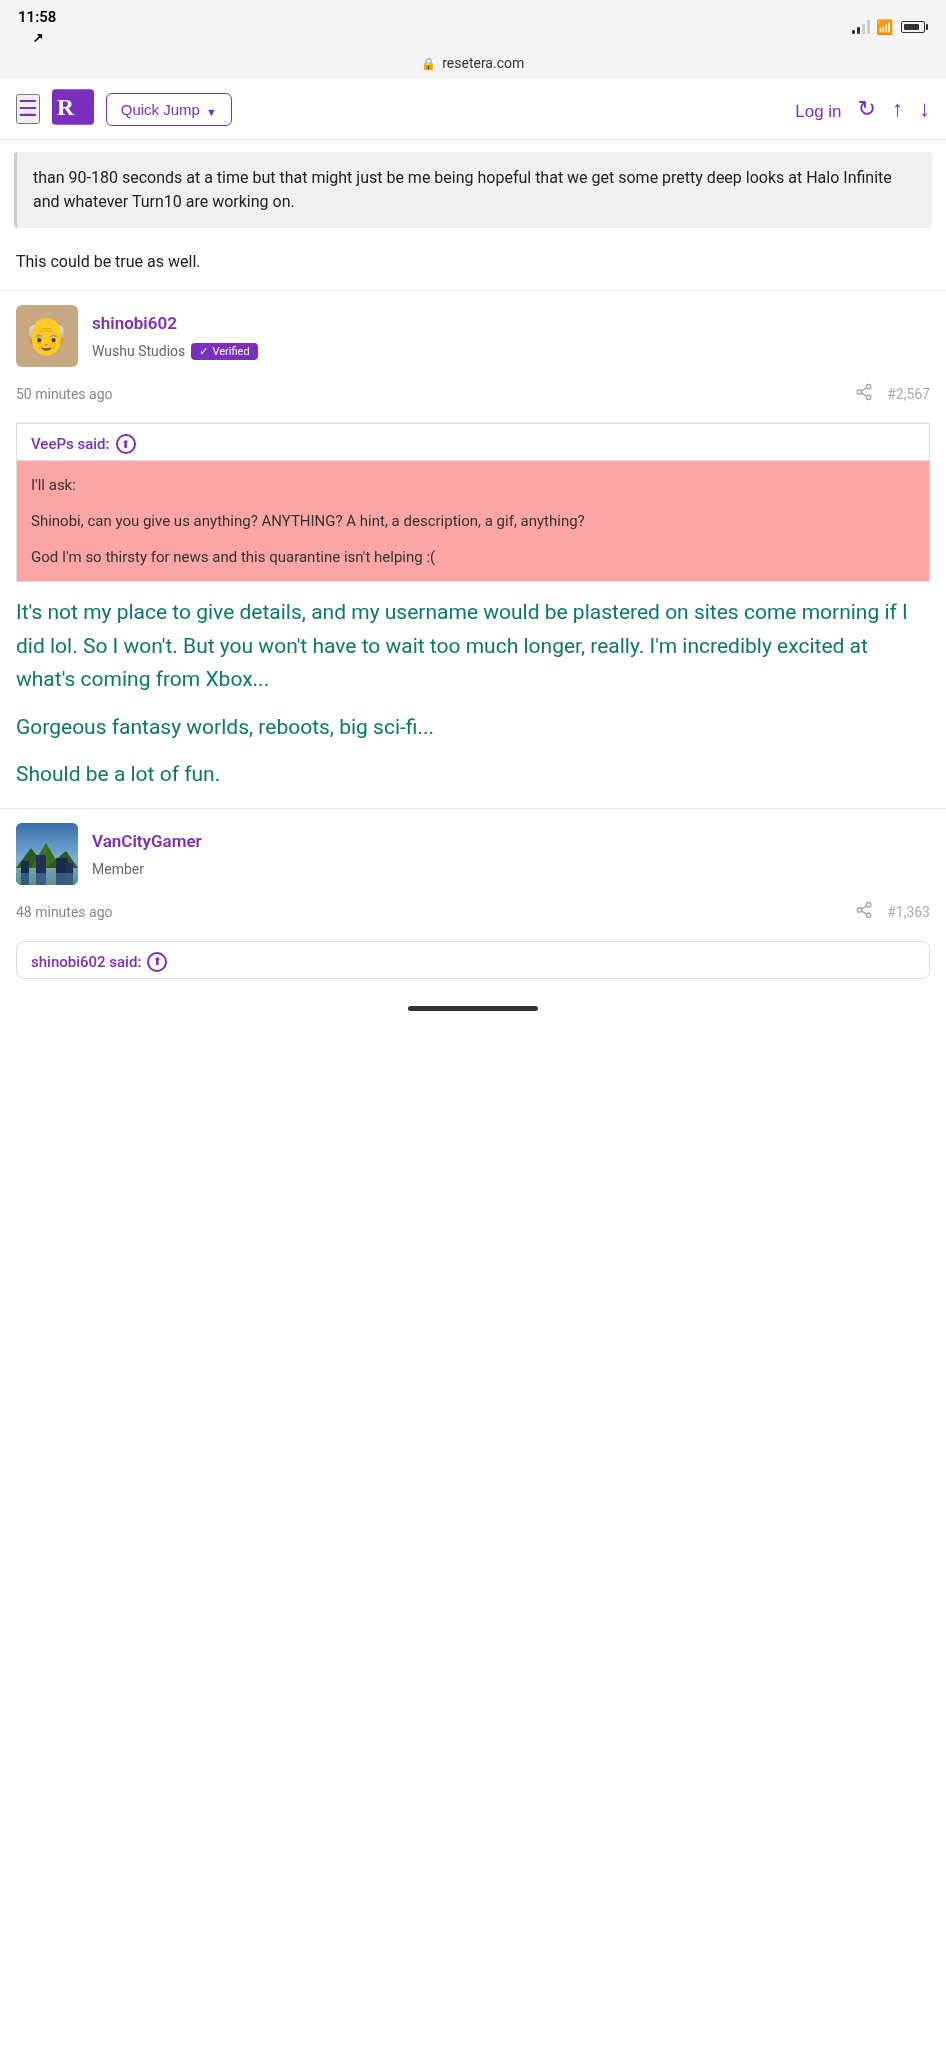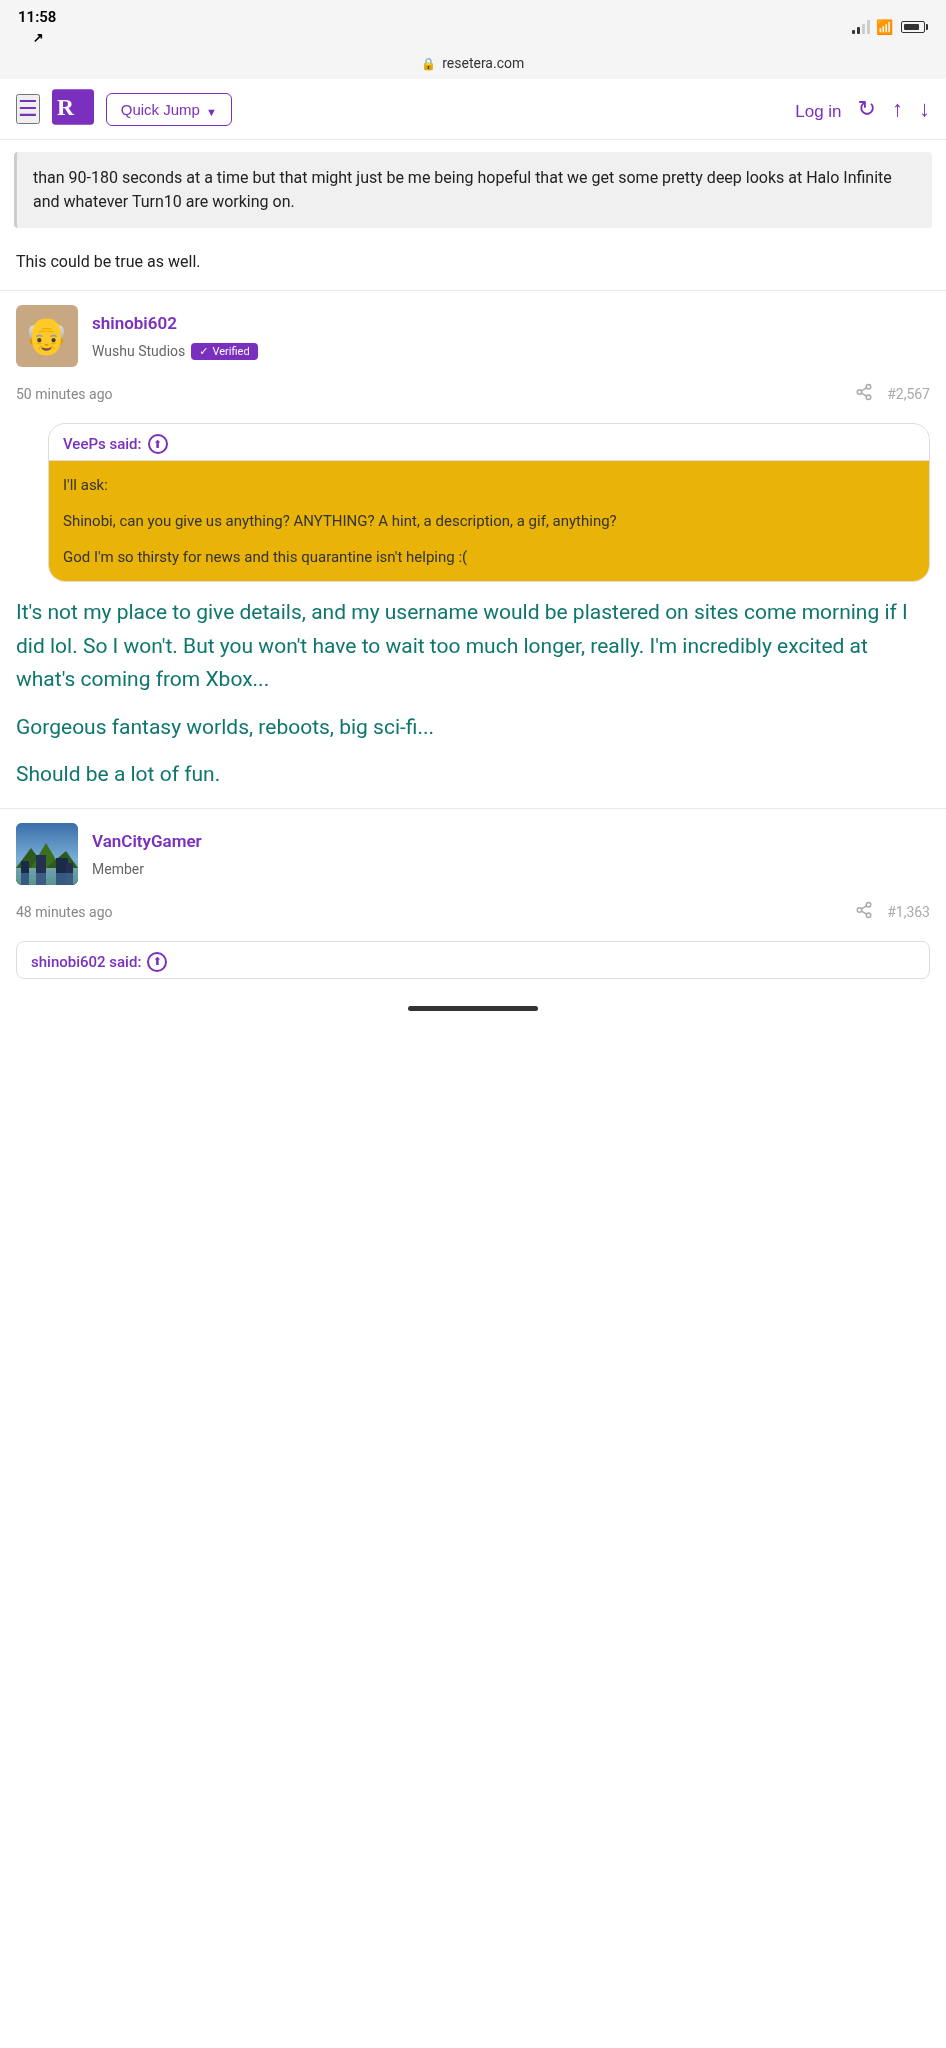--- a/index.html
+++ b/index.html
@@ -199,24 +199,23 @@
       font-size: 14px;
     }
 
     .post-body {
       padding: 8px 16px 16px;
     }
 
     
     .quote-block {
       border: 1.5px solid #ddd;
-      border-radius: 17px;
+      border-radius: 0;
       margin-bottom: 14px;
       overflow: hidden;
-      margin-left: 32px;
     }
     .quote-header {
       padding: 10px 14px 6px;
       font-size: 15px;
       color: #7b2fbe;
       font-weight: 500;
       display: flex;
       align-items: center;
       gap: 6px;
     }
@@ -225,21 +224,21 @@
       height: 20px;
       border: 2px solid #7b2fbe;
       border-radius: 50%;
       display: inline-flex;
       align-items: center;
       justify-content: center;
       font-size: 11px;
       color: #7b2fbe;
     }
     .quote-content {
-      background: #eab308;
+      background: #fca5a5;
       padding: 12px 14px;
       font-size: 15px;
       line-height: 1.6;
       color: #333;
       border-top: 1px solid #ddd;
     }
     .quote-content p + p {
       margin-top: 12px;
     }
 

